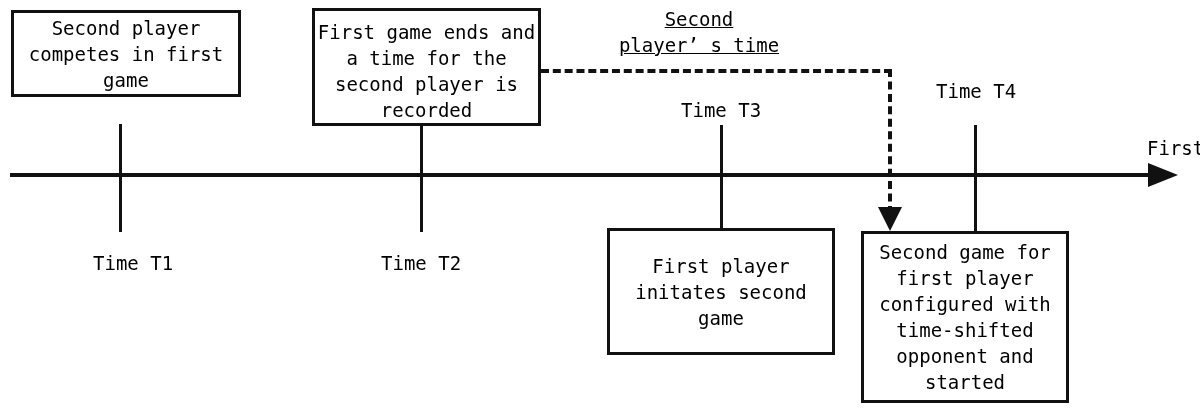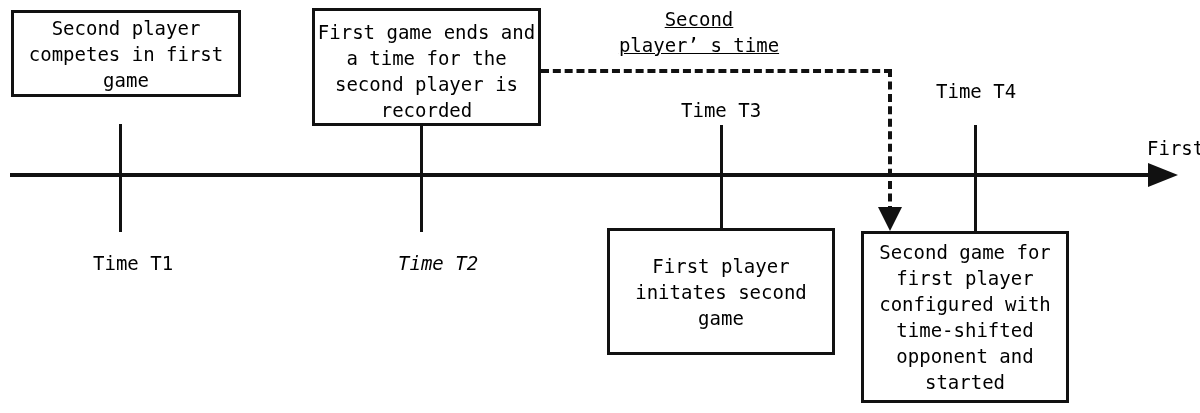--- a/index.html
+++ b/index.html
@@ -140,19 +140,19 @@
   <div class="tick" style="left:974px; top:125px; height:107px;"></div>
 
   <div class="axis-line" style="left:10px; top:173px; width:1145px; height:4px;"></div>
 
   <svg class="overlay" viewBox="0 0 1200 413" xmlns="http://www.w3.org/2000/svg">
     <polygon points="1148,163 1178,175 1148,187" fill="#111111"></polygon>
     <polygon points="878,207 902,207 890,231" fill="#111111"></polygon>
   </svg>
 
   <div class="tick-label" style="left:93px; top:252px;">Time T1</div>
-  <div class="tick-label" style="left:398px; top:252px;font-style:italic;">Time T2</div>
+  <div class="tick-label" style="left:381px; top:252px;">Time T2</div>
   <div class="tick-label" style="left:681px; top:99px;">Time T3</div>
   <div class="tick-label" style="left:936px; top:80px;">Time T4</div>
 
   <div class="axis-name" style="left:1147px; top:137px;">First</div>
 
 </div>
 
 </body></html>

